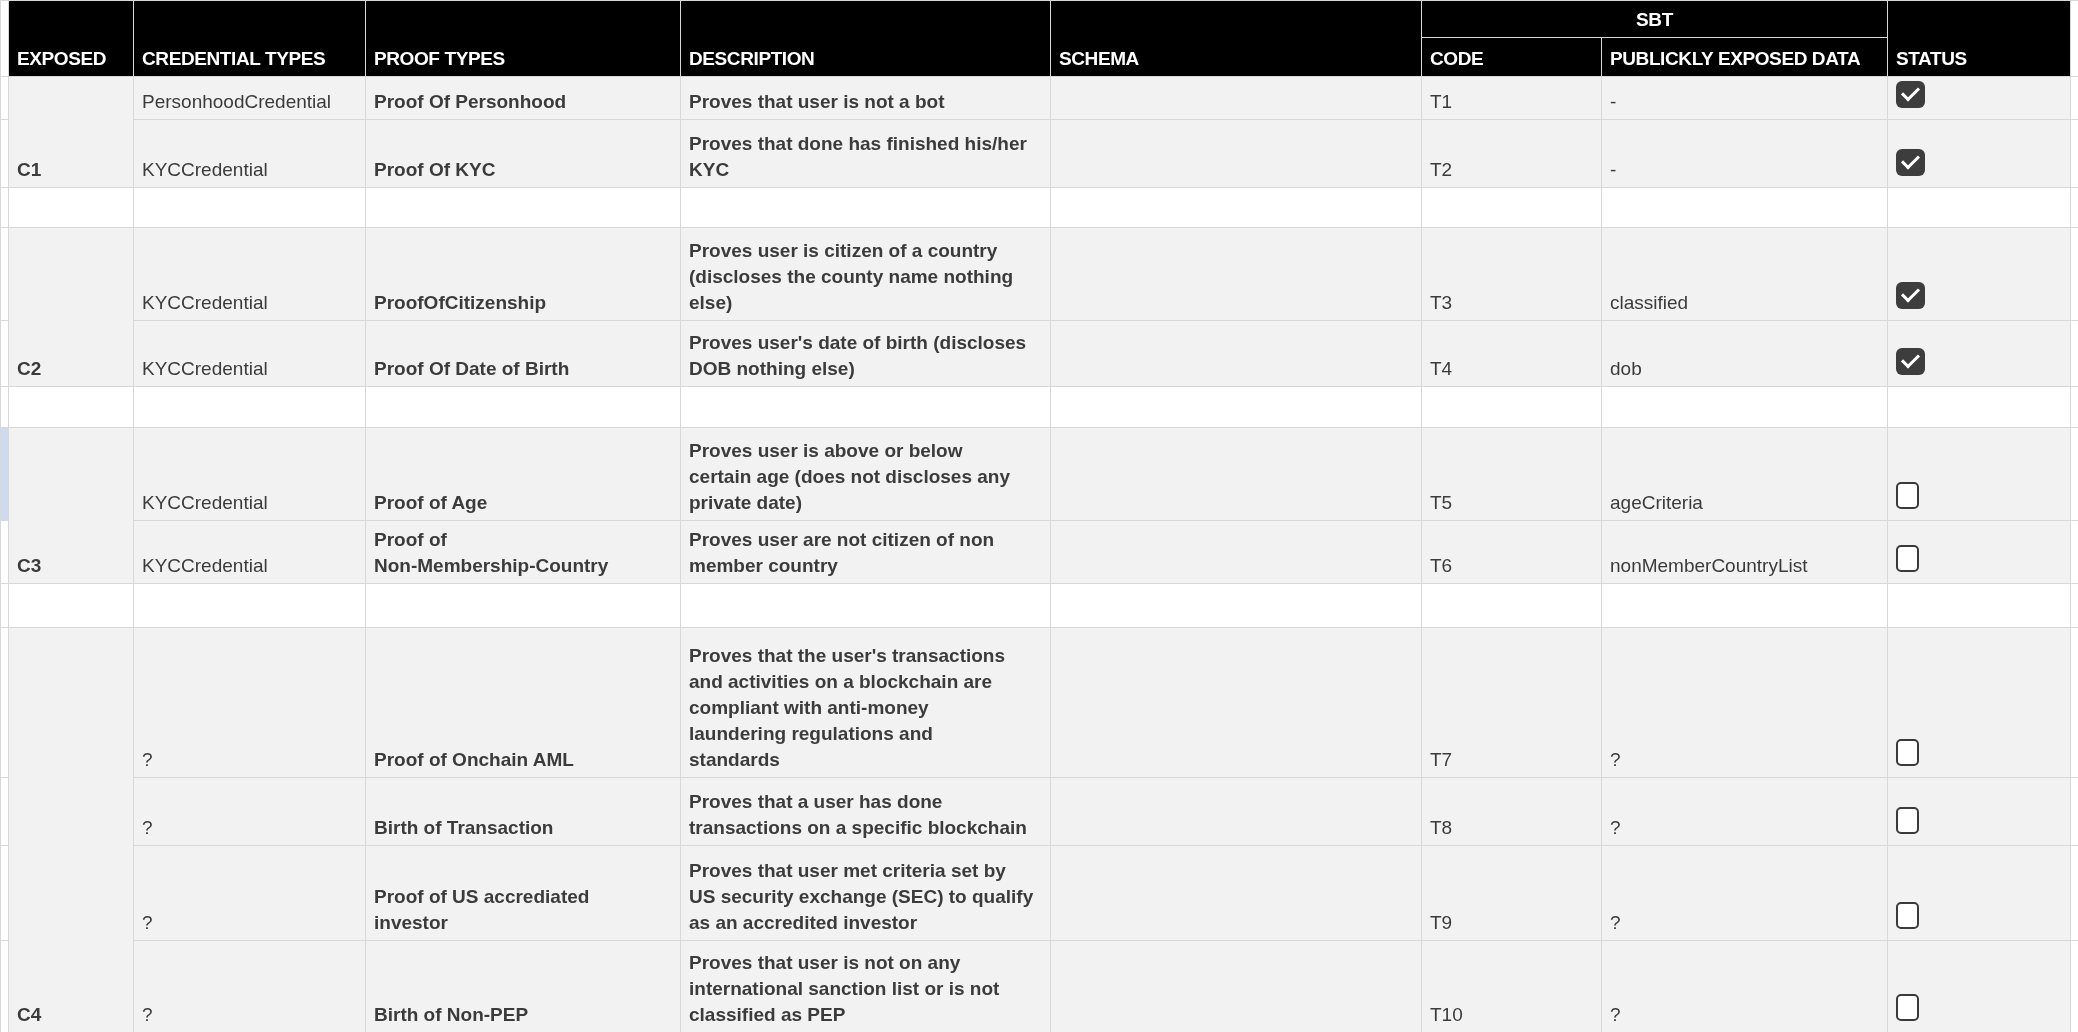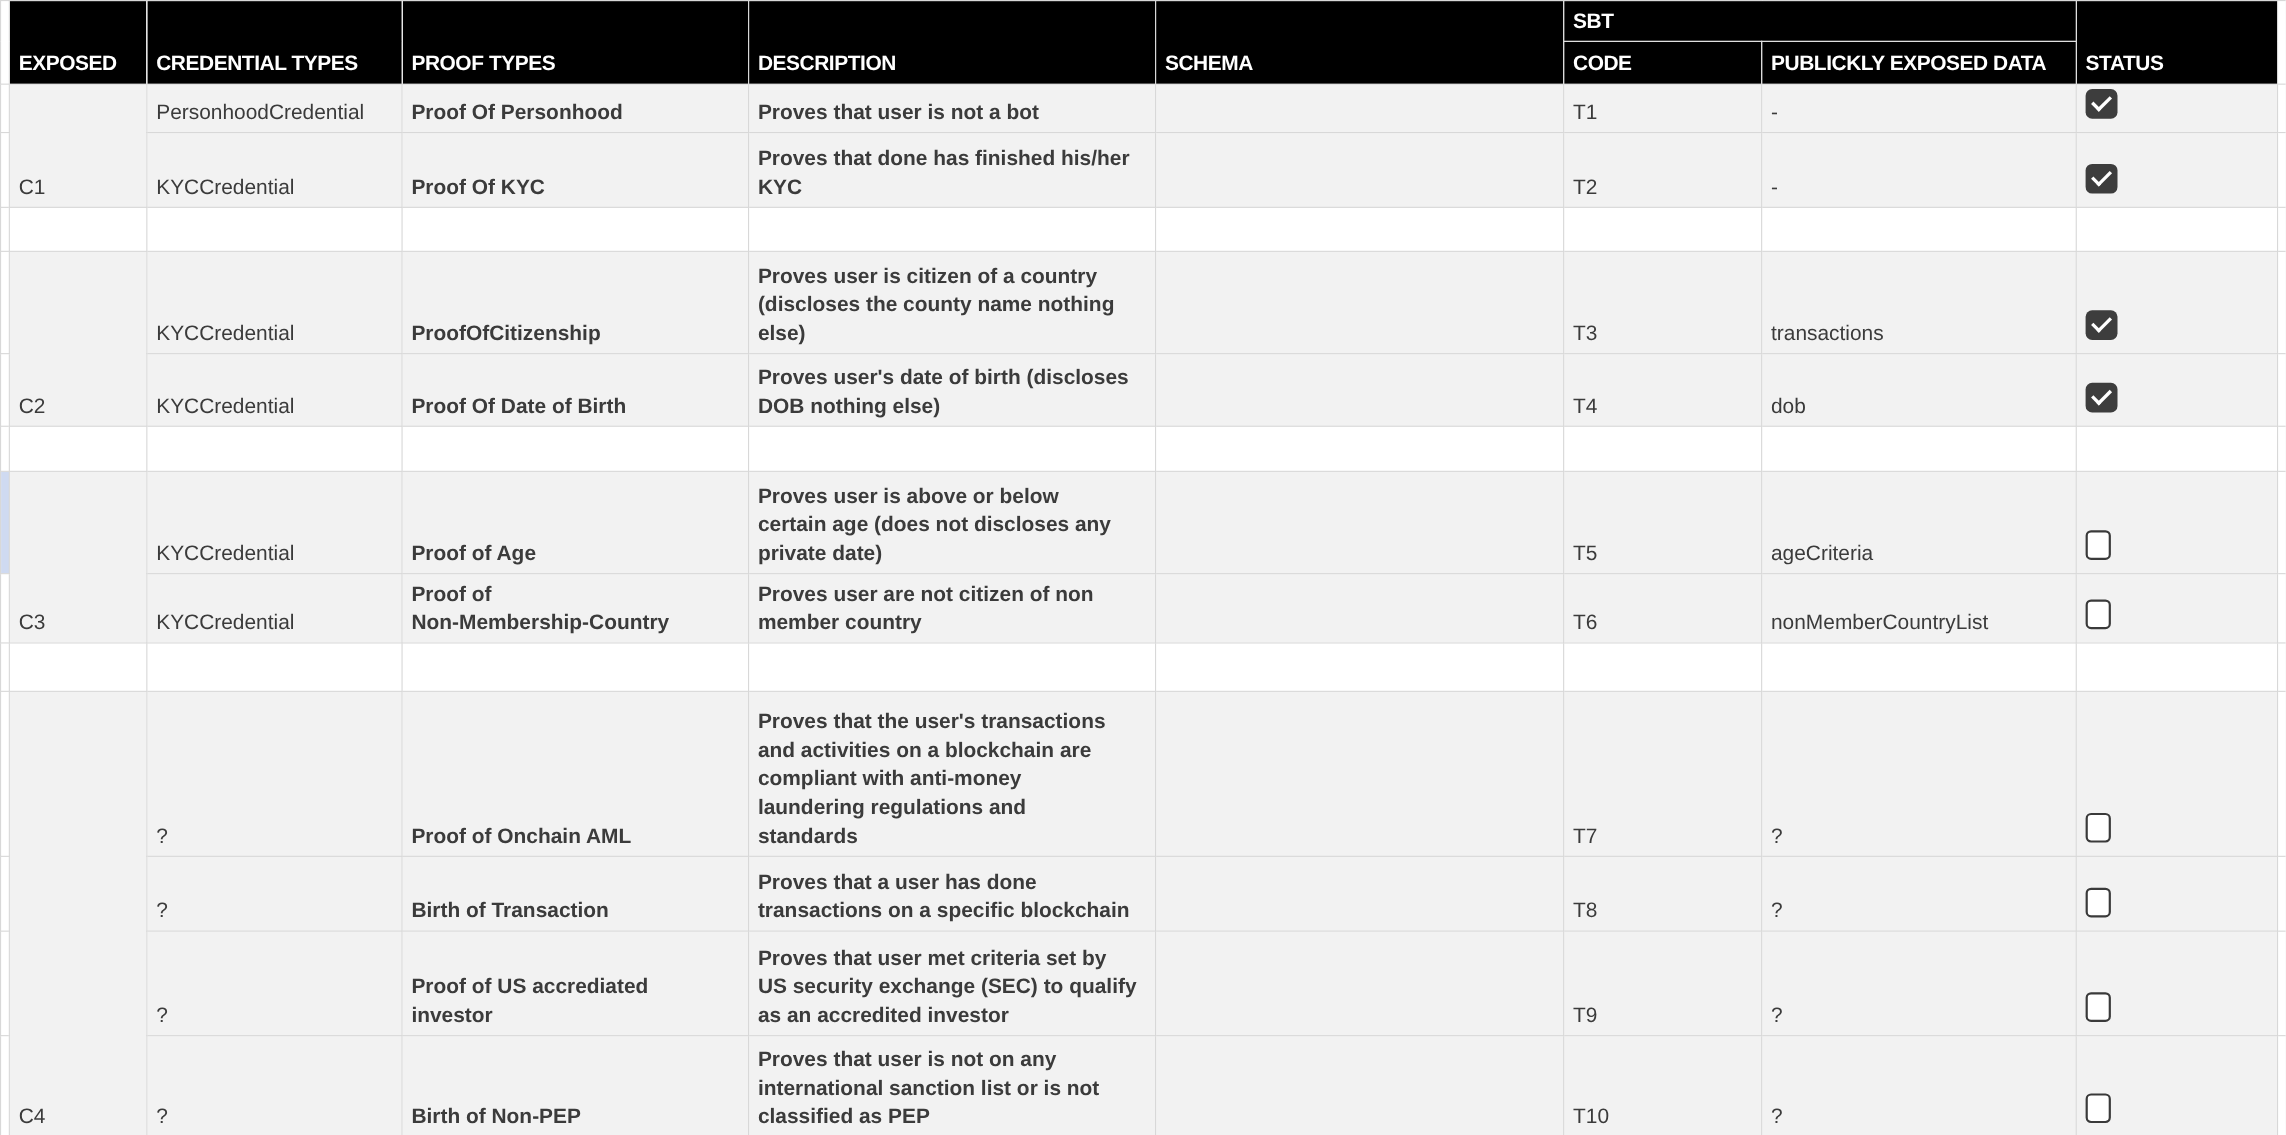--- a/index.html
+++ b/index.html
@@ -14,24 +14,24 @@
     font-size:19px;line-height:26px;
     vertical-align:bottom;text-align:left;
     overflow:hidden;
     box-sizing:border-box;
   }
   
   th.hd{
     background:#000000;color:#ffffff;font-weight:bold;font-size:20px;
     letter-spacing:-0.4px;vertical-align:middle;border-color:#d8d8d8;
   }
-  th.hd.center{}
+  th.hd.center{text-align:center;}
   
   td.d{background:#f2f2f2;}
-  td.cat{font-weight:normal;}
+  td.cat{font-weight:bold;}
   td.gutter,td.sliver{background:#ffffff;padding:0;}
   td.gutter.blue{background:#cfdaf1;}
   tr.spacer td{background:#ffffff;}
   td.status{vertical-align:middle;text-align:center;}
   td.pre{white-space:pre-line;font-weight:bold;}
   
   .checkbox{display:inline-block;position:relative;box-sizing:border-box;}
   .checkbox.checked{width:29px;height:27px;background:#3d3d3d;border-radius:6px;}
   .checkbox.checked::after{
     content:"";position:absolute;left:6px;top:6px;width:14px;height:7px;
@@ -115,21 +115,21 @@
   <tr style="height:93px">
     <td class="gutter"></td>
     <td class="d cat" rowspan="2">C2</td>
     <td class="d">KYCCredential</td>
     <td class="d pre">ProofOfCitizenship</td>
     <td class="d pre">Proves user is citizen of a country
 (discloses the county name nothing
 else)</td>
     <td class="d"></td>
     <td class="d">T3</td>
-    <td class="d">transactions</td>
+    <td class="d">classified</td>
     <td class="d status"><span class="checkbox checked"></span></td>
     <td class="sliver"></td>
   </tr>
   <tr style="height:66px">
     <td class="gutter"></td>
     <td class="d">KYCCredential</td>
     <td class="d pre">Proof Of Date of Birth</td>
     <td class="d pre">Proves user's date of birth (discloses
 DOB nothing else)</td>
     <td class="d"></td>

